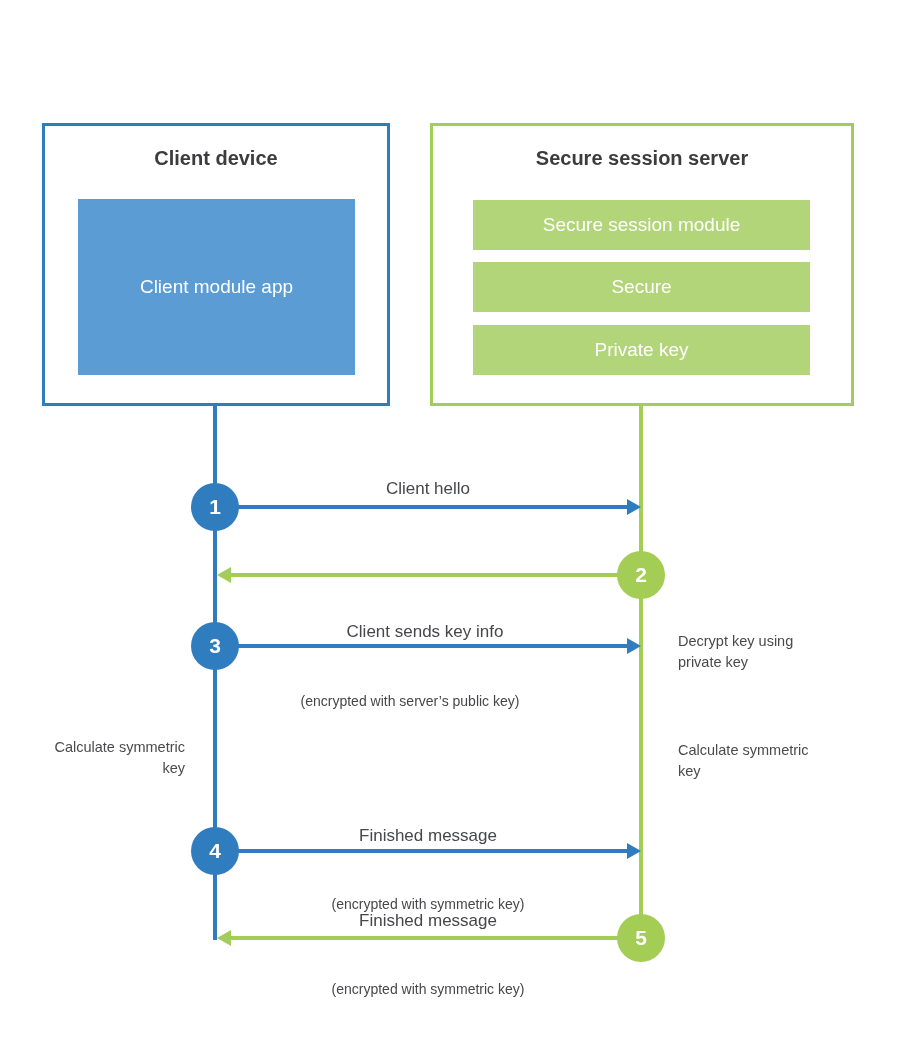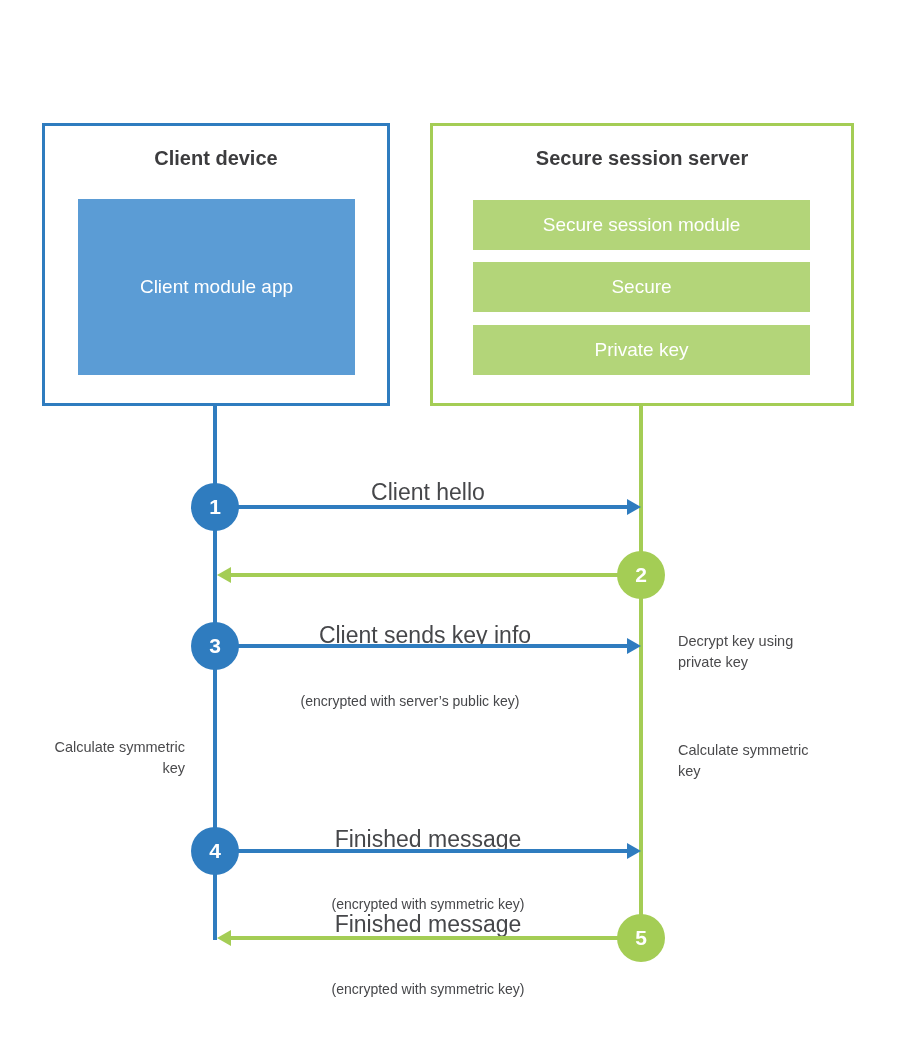--- a/index.html
+++ b/index.html
@@ -47,21 +47,21 @@
   .arrow-head.right{border-left:14px solid var(--blue);}
   .arrow-head.left{border-right:14px solid var(--green);}
   .badge{
     position:absolute;width:48px;height:48px;border-radius:50%;z-index:3;
     color:#fff;font-weight:bold;font-size:21px;
     display:flex;align-items:center;justify-content:center;
   }
   .badge.blue{background:var(--blue);}
   .badge.green{background:var(--green);}
   .msg-label{
-    position:absolute;width:420px;text-align:center;font-size:23px;
+    position:absolute;width:420px;text-align:center;font-size:17px;
     color:var(--text-label);z-index:2;
   }
   .msg-sub{
     position:absolute;width:420px;text-align:center;font-size:14px;
     color:var(--text-label);z-index:2;margin-top:36px;
   }
   .side-note{
     position:absolute;font-size:14.5px;color:var(--text-note);line-height:1.45;
   }
 </style>

